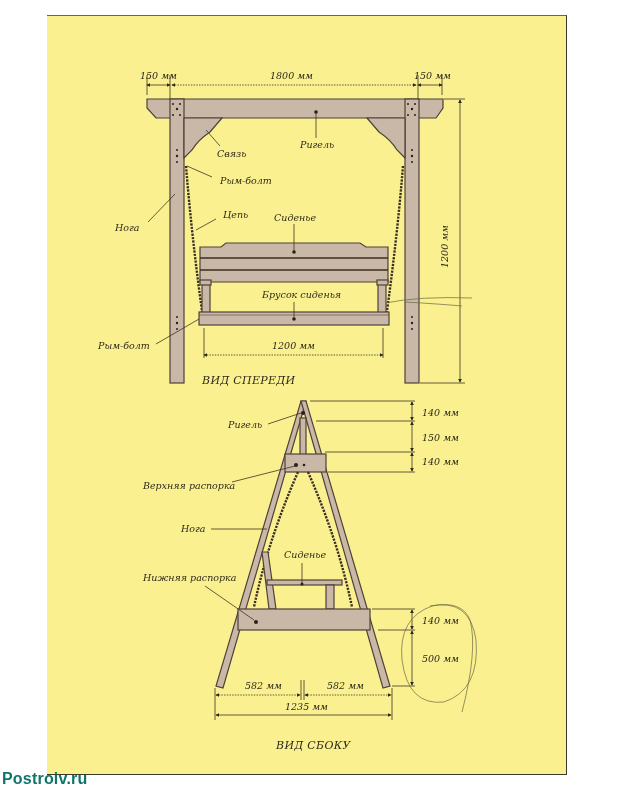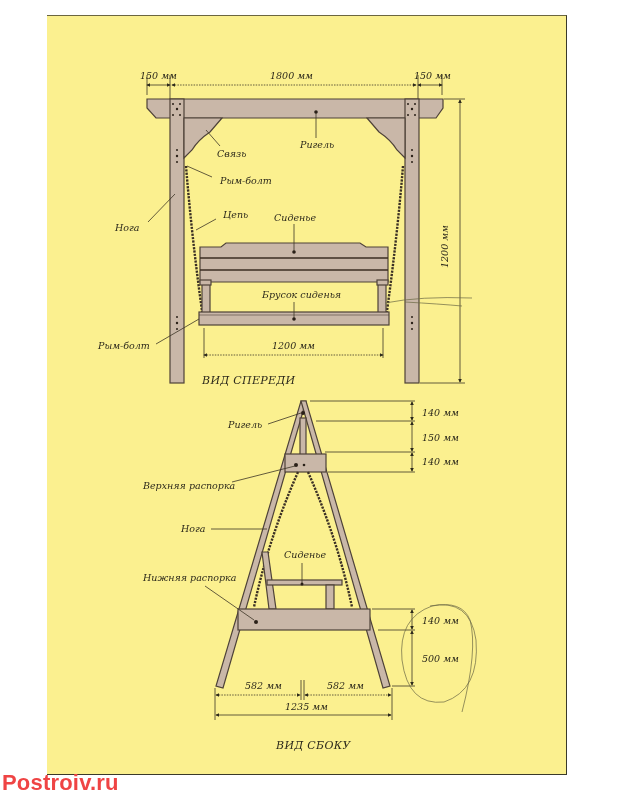--- a/index.html
+++ b/index.html
@@ -6,21 +6,21 @@
   body{width:640px;height:800px;position:relative;overflow:hidden;font-family:"DejaVu Serif",serif;}
   #panel{position:absolute;left:47px;top:15px;width:519px;height:758px;background:#fbf08f;border-top:1px solid #6b6640;border-right:1px solid #3a3a2a;border-bottom:1px solid #3a3a2a;}
   svg{position:absolute;left:0;top:0;}
   .lbl{font-family:"DejaVu Serif",serif;font-style:italic;font-size:9.5px;fill:#2d2a1c;}
   .dim{font-family:"DejaVu Serif",serif;font-style:italic;font-size:9.5px;fill:#2d2a1c;}
   .title{font-family:"DejaVu Serif",serif;font-style:italic;font-size:11px;fill:#2d2a1c;letter-spacing:0.3px;}
   .wood{fill:#c9b7a8;stroke:#4e4238;stroke-width:1.2;}
   .ln{stroke:#3c3526;stroke-width:0.8;fill:none;}
   .chain{stroke:#3b3025;stroke-width:2.4;fill:none;stroke-dasharray:2.2 1.2;}
   .pencil{stroke:#6d6a45;stroke-width:0.9;fill:none;opacity:0.8;}
-  #watermark{position:absolute;left:2px;top:770px;font-family:"Liberation Sans",sans-serif;font-weight:bold;font-size:22px;color:#ef4444;letter-spacing:0.2px;}
+  #watermark{position:absolute;left:2px;top:770px;font-family:"Liberation Sans",sans-serif;font-weight:bold;font-size:16px;color:#0f766e;letter-spacing:0.2px;}
 </style>
 </head>
 <body>
 
 <div id="panel"></div>
 
 <svg width="640" height="800" viewBox="0 0 640 800">
   <defs>
     <marker id="arr" viewBox="0 0 6 6" refX="5" refY="3" markerWidth="5" markerHeight="5" orient="auto-start-reverse">
       <path d="M0,0 L6,3 L0,6 z" fill="#2d2a1c"></path>

